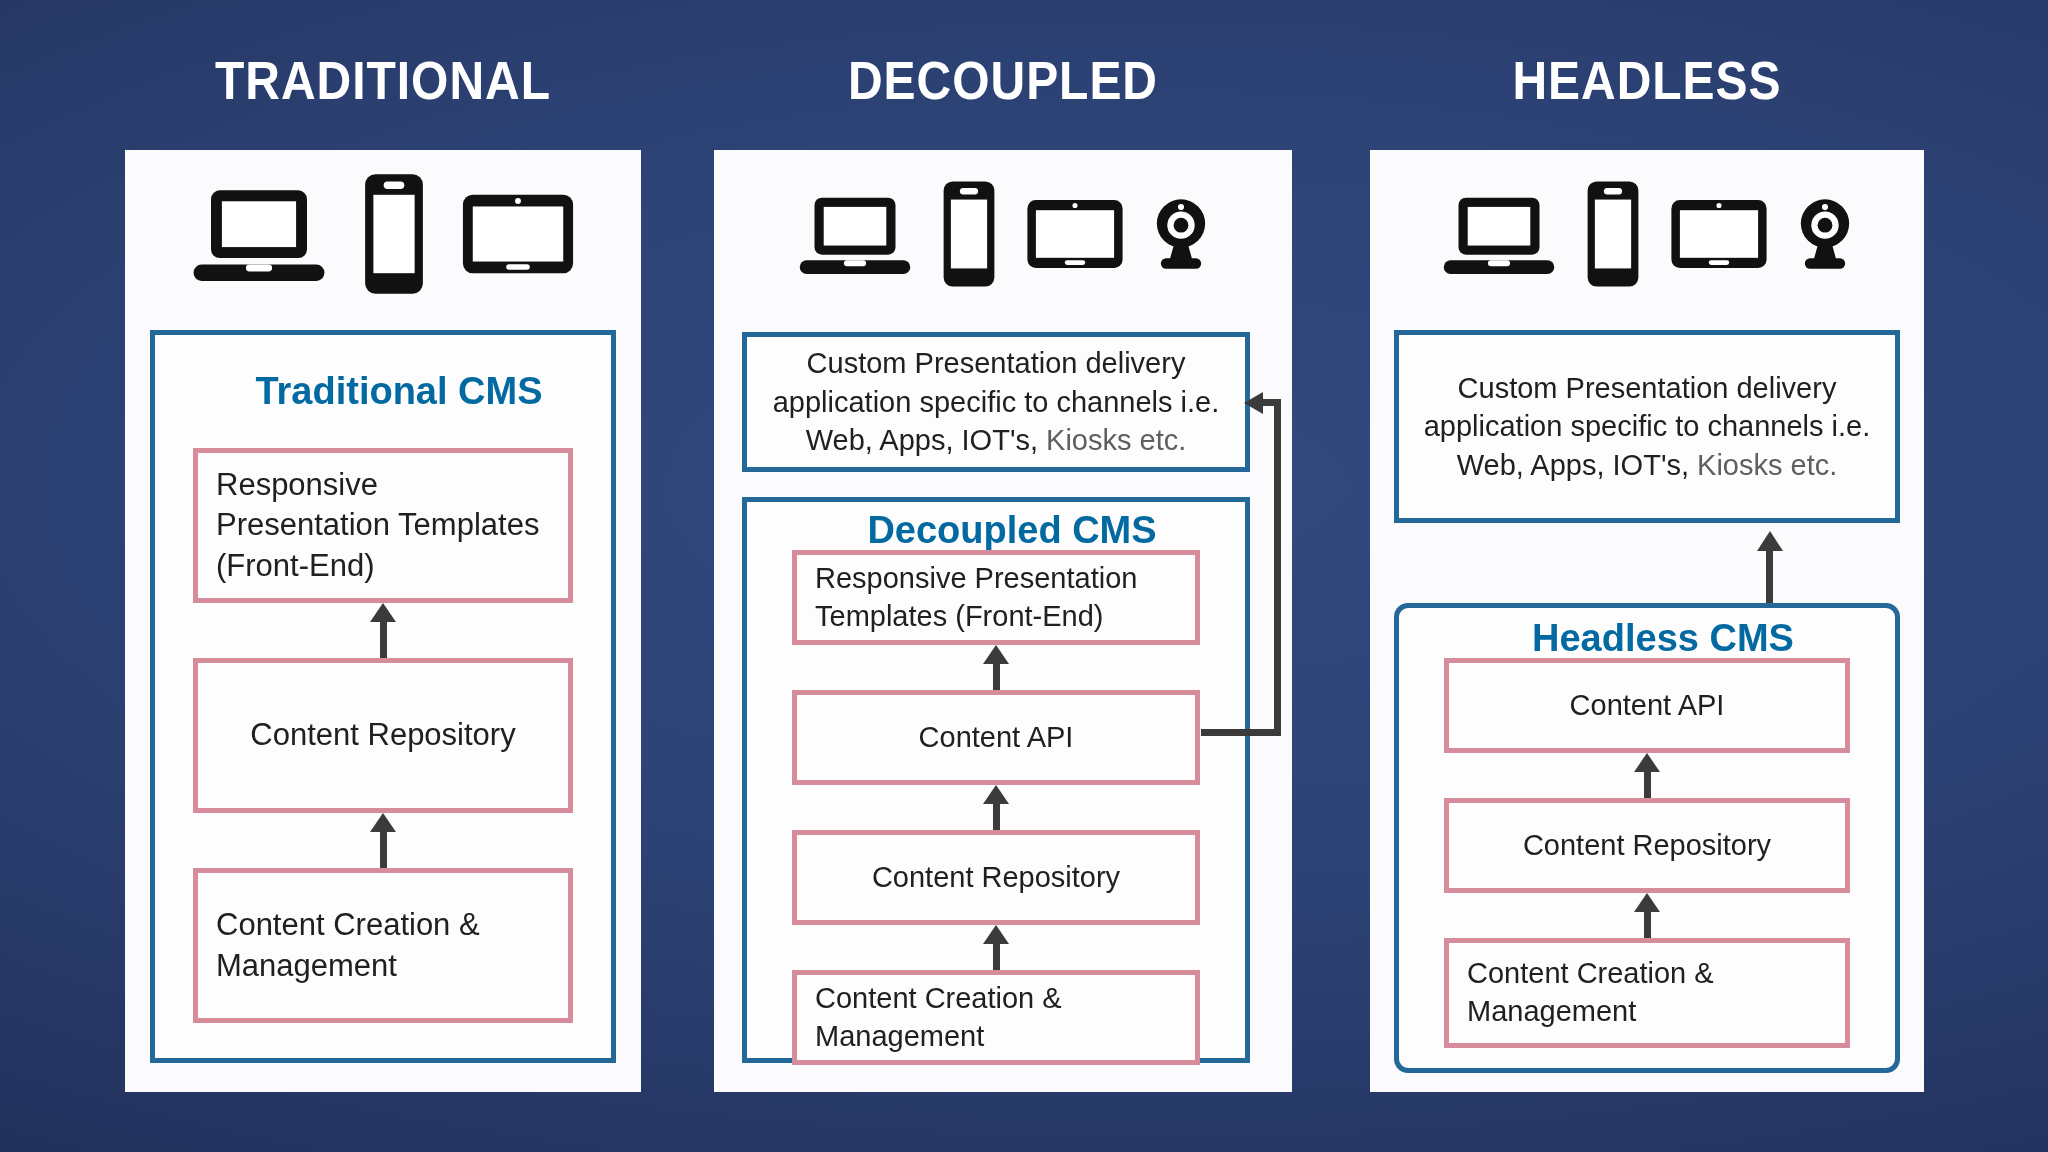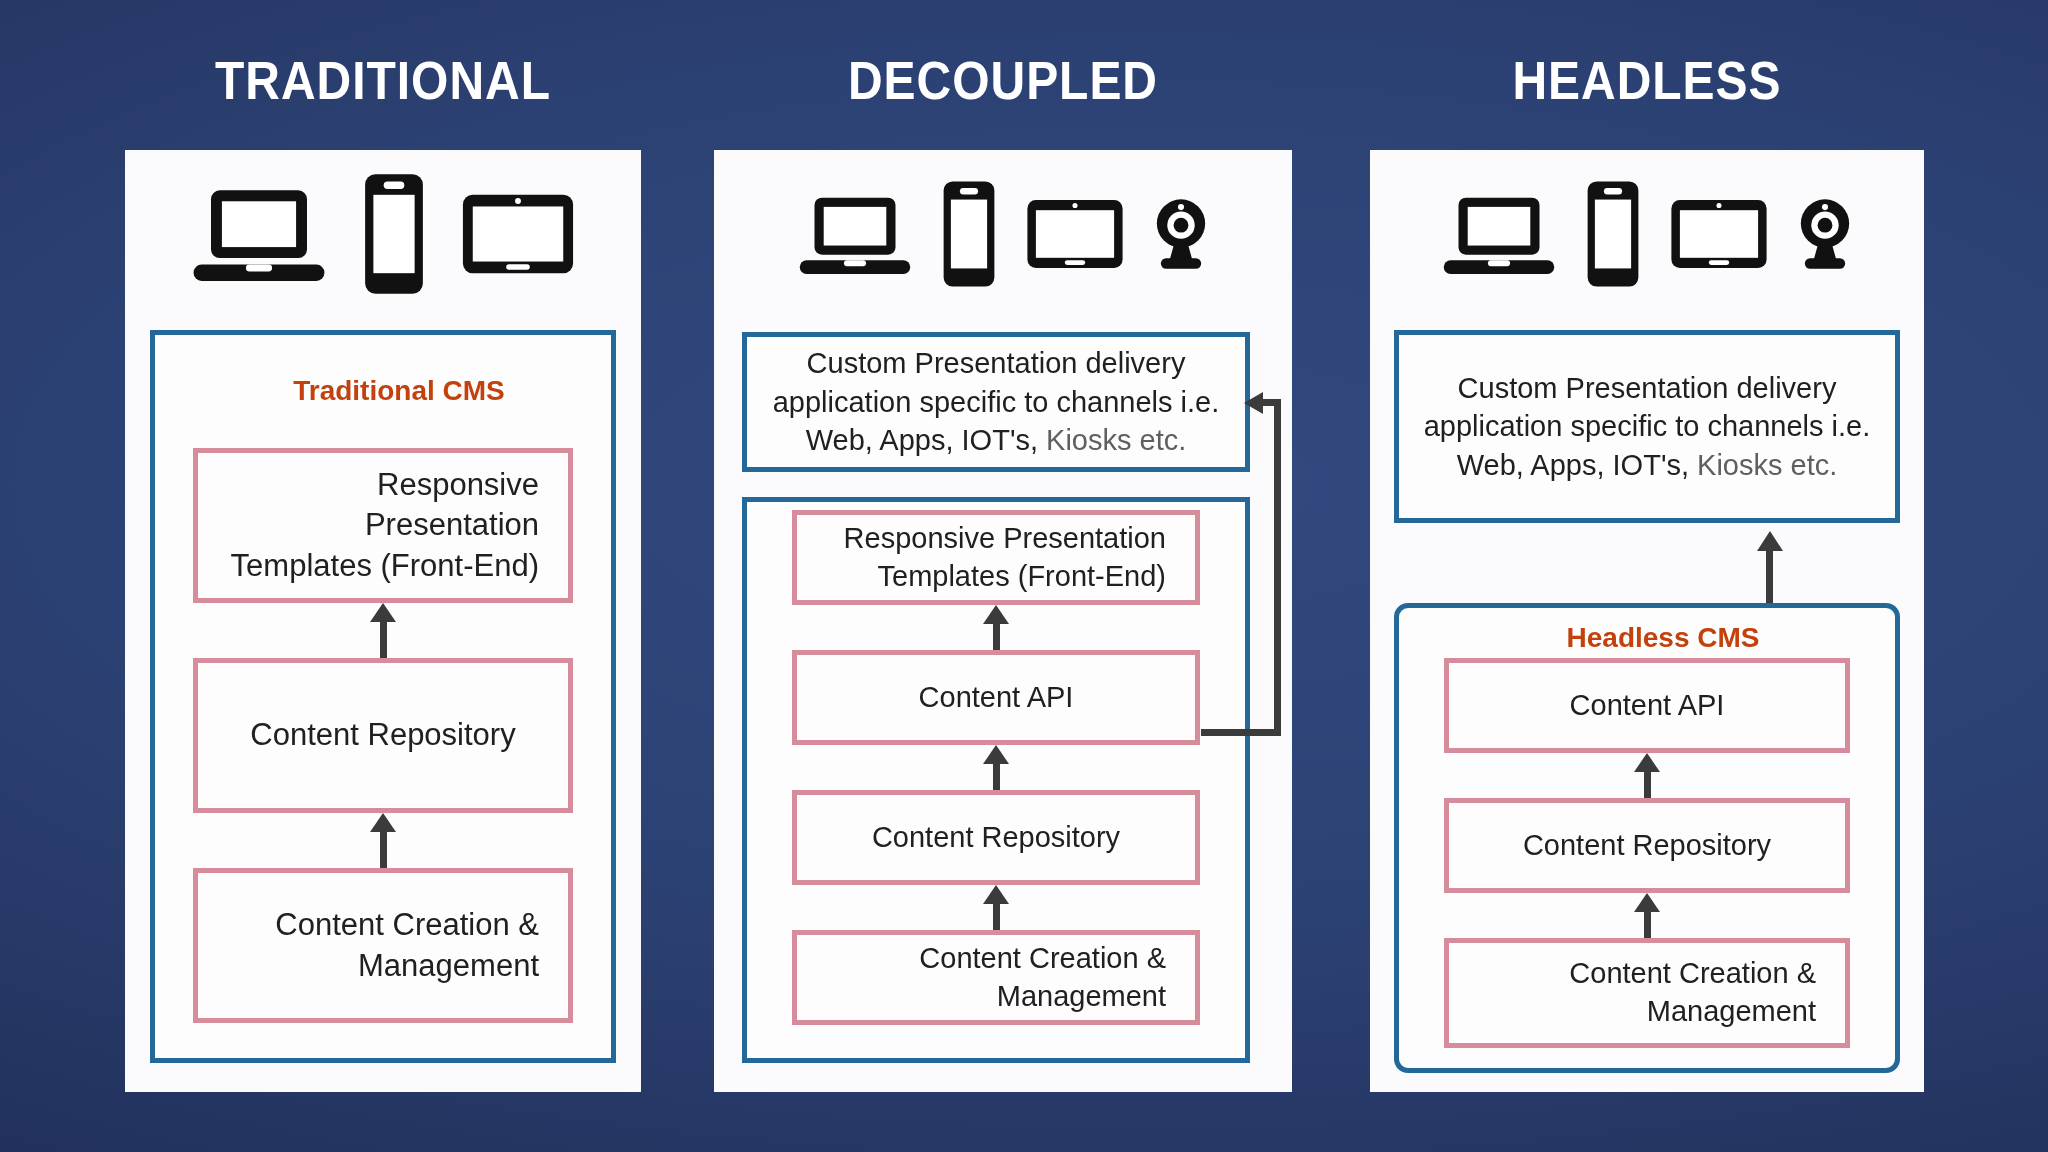--- a/index.html
+++ b/index.html
@@ -44,27 +44,27 @@
     display:flex;align-items:center;justify-content:center;text-align:center;
     padding:0 16px;font-size:29px;line-height:1.33;color:var(--ink);
   }
   .delivery-box .muted{color:var(--ink-muted);}
 
   .cms-box{
     position:absolute;border:5px solid var(--blue-border);background:var(--box-white);
     display:flex;flex-direction:column;
   }
   .cms-title{
-    text-align:center;font-weight:bold;color:#c2410c;
-    font-size:28px;line-height:40px;flex:0 0 auto;margin-left:32px;
+    text-align:center;font-weight:bold;color:#0369a1;
+    font-size:38px;line-height:40px;flex:0 0 auto;margin-left:32px;
   }
   .pink-box{
     border:5px solid var(--pink-border);background:var(--box-white);
-    display:flex;align-items:center;justify-content:center;text-align:right;
-    color:var(--ink);flex:0 0 auto;padding:0 29px;line-height:1.3;
+    display:flex;align-items:center;justify-content:center;text-align:left;
+    color:var(--ink);flex:0 0 auto;padding:0 18px;line-height:1.3;
   }
   .m-pink{margin-left:45px;margin-right:45px;font-size:29px;}
   .l-pink{margin-left:38px;margin-right:38px;font-size:31px;}
 
   .arrow-up{
     flex:0 0 auto;align-self:center;
     display:flex;flex-direction:column;align-items:center;
   }
   .arrow-up .head{
     width:0;height:0;
@@ -173,20 +173,21 @@
         </svg>
     </div>
 
     <div class="delivery-box" style="left:28px;top:182px;width:508px;height:140px;">
       <span>
         <span>Custom Presentation delivery application specific to channels i.e. Web, Apps, IOT's,</span><span class="muted"> Kiosks etc.</span>
       </span>
     </div>
 
     <div class="cms-box" style="left:28px;top:347px;width:508px;height:566px;padding-top:8px;">
+      <div class="cms-title">Decoupled CMS</div>
       <div class="pink-box m-pink" style="height:95px;">Responsive Presentation Templates (Front-End)</div>
       <div class="arrow-up" style="height:45px;">
         <span class="head"></span>
           <span class="stem"></span>
       </div>
       <div class="pink-box m-pink" style="height:95px;">Content API</div>
       <div class="arrow-up" style="height:45px;">
         <span class="head"></span>
           <span class="stem"></span>
       </div>

